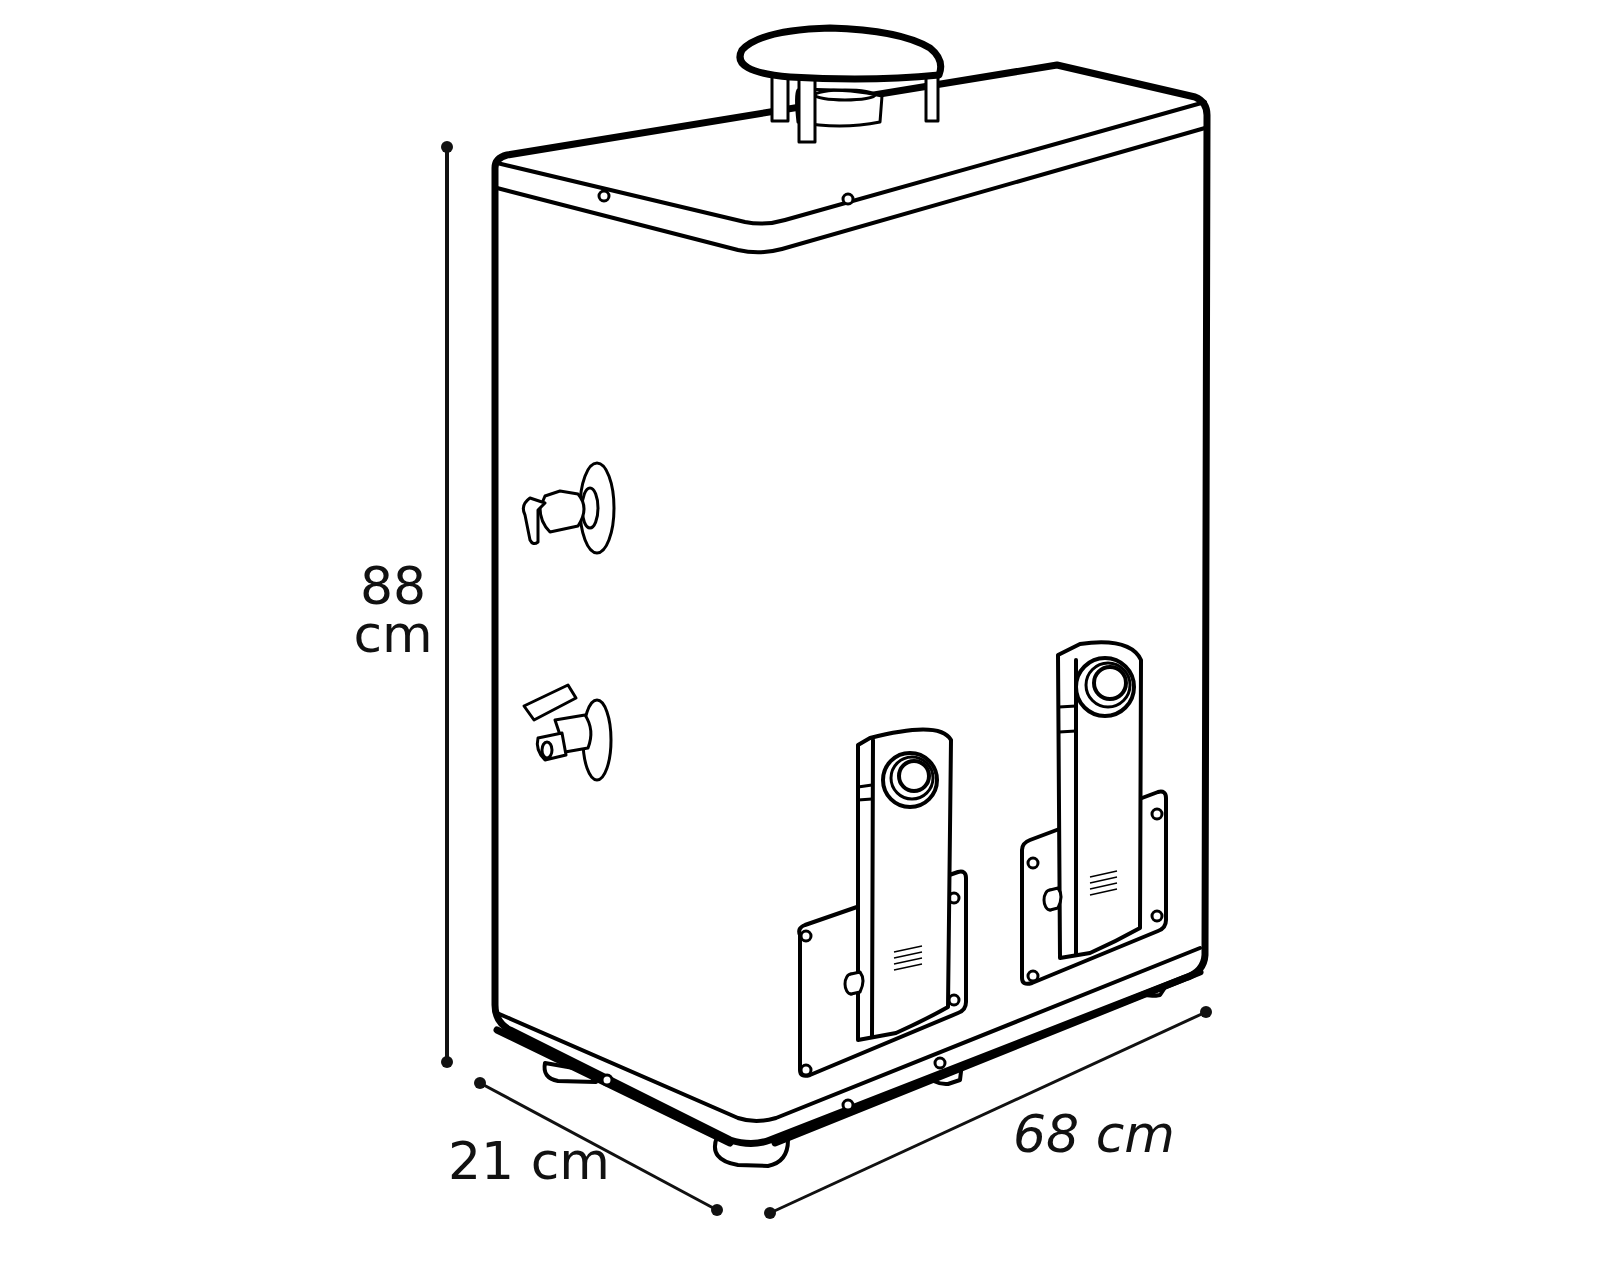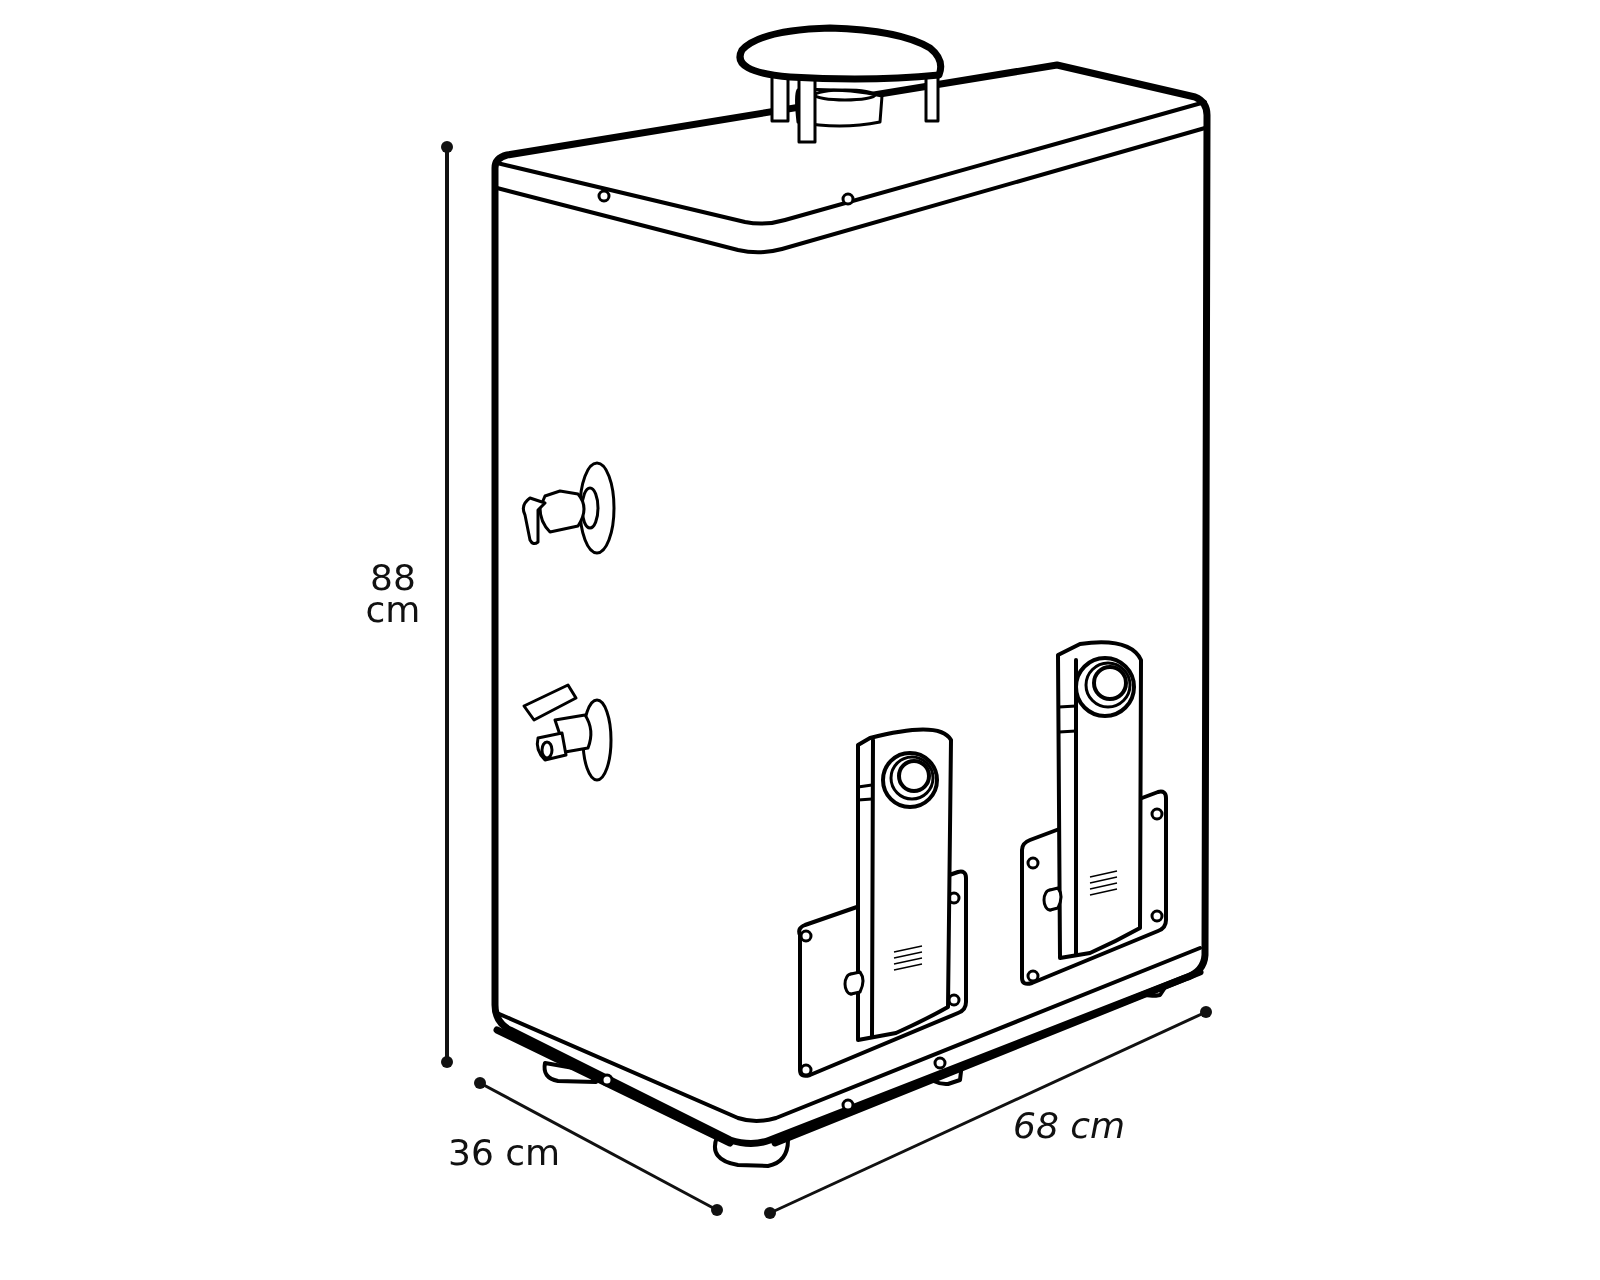--- a/index.html
+++ b/index.html
@@ -1,19 +1,19 @@
 <!DOCTYPE html>
 <html><head>
 <meta charset="utf-8">
 <style>
   html, body { margin: 0; padding: 0; background: #ffffff; }
   body { width: 1600px; height: 1280px; position: relative; overflow: hidden;
          font-family: "DejaVu Sans", "Liberation Sans", sans-serif; }
   #stage { position: absolute; left: 0; top: 0; width: 1600px; height: 1280px; }
-  .lbl { position: absolute; color: #111; font-size: 36px; line-height: 1; white-space: nowrap; }
+  .lbl { position: absolute; color: #111; font-size: 52px; line-height: 1; white-space: nowrap; }
   .lbl-h { text-align: center; width: 90px; }
   svg .o { fill: none; stroke: #000; stroke-linejoin: round; stroke-linecap: round; }
   svg .t { stroke-width: 7; }
   svg .m { stroke-width: 4; }
   svg .n { stroke-width: 3; }
   svg .f { fill: #fff; }
   svg .dot { fill: #111; }
 </style>
 </head>
 <body>
@@ -137,16 +137,16 @@
       <path d="M1090 877 L1117 871 M1090 883 L1117 877 M1090 889 L1117 883 M1090 895 L1117 889"></path>
     </g>
   </g>
 </svg>
 
 
 <div class="lbl lbl-h" style="left:348px; top:560px;">
   <div>88</div>
   <div style="margin-top:-4px;">cm</div>
 </div>
-<div class="lbl" style="left:448px; top:1135px;">36 cm</div>
+<div class="lbl" style="left:448px; top:1135px;">21 cm</div>
 <div class="lbl" style="left:1013px; top:1108px;font-style:italic;">68 cm</div>
 
 </div>
 
 </body></html>

